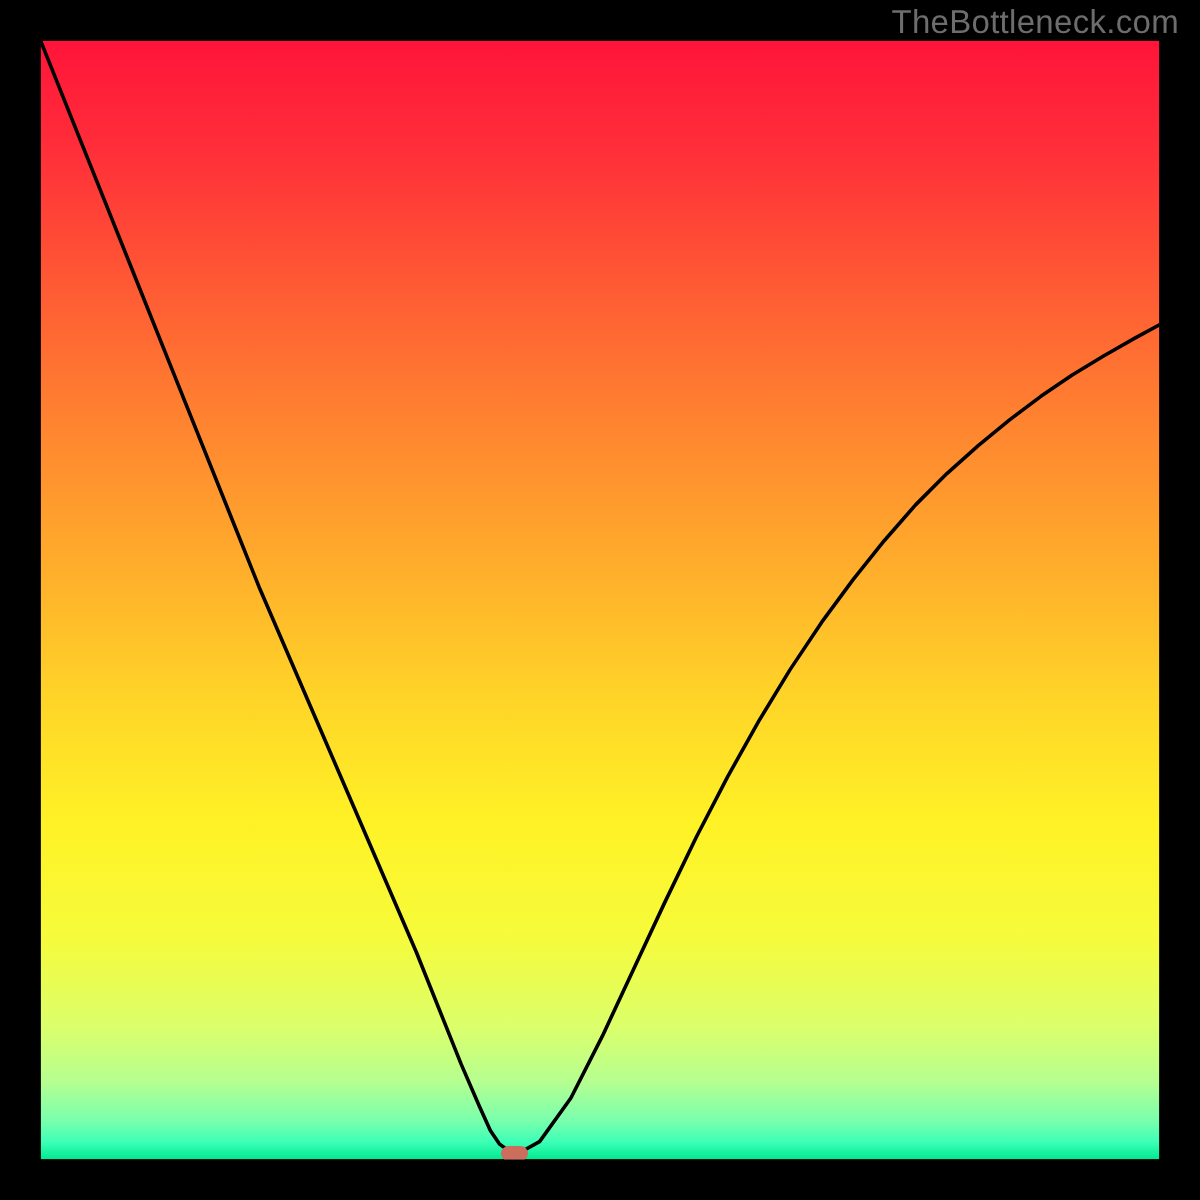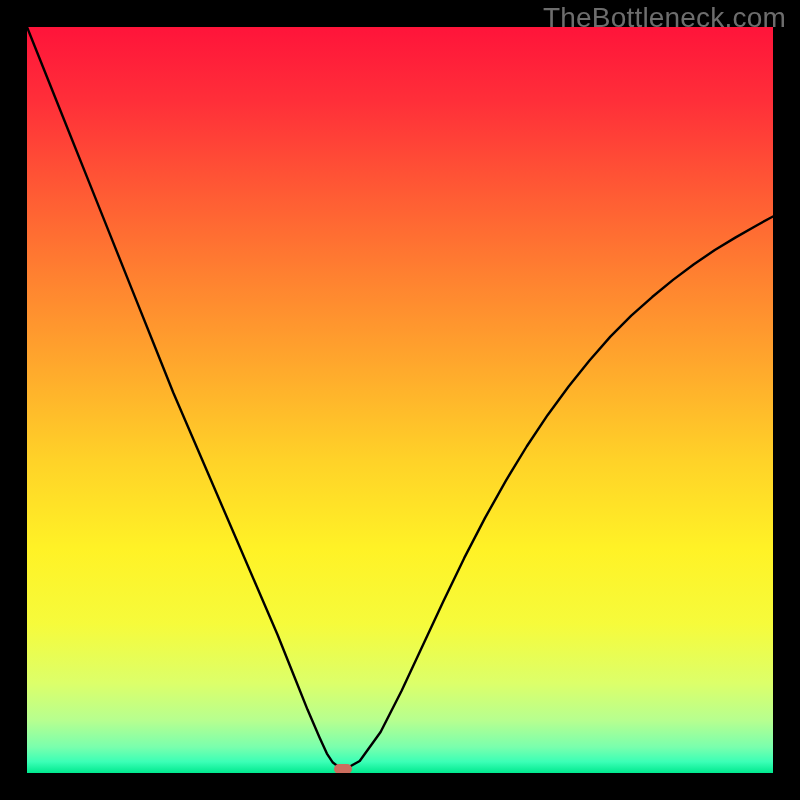--- a/index.html
+++ b/index.html
@@ -17,21 +17,21 @@
     left: 0;
     width: 800px;
     height: 800px;
     background: #000;
   }
   .watermark {
     position: absolute;
     top: 2px;
     right: 14px;
     color: #6d6d6d;
-    font-size: 28px;
+    font-size: 22px;
     font-weight: 500;
     letter-spacing: 0.2px;
     z-index: 30;
   }
   .plot {
     position: absolute;
     top: 27px;
     left: 27px;
     width: 746px;
     height: 746px;

